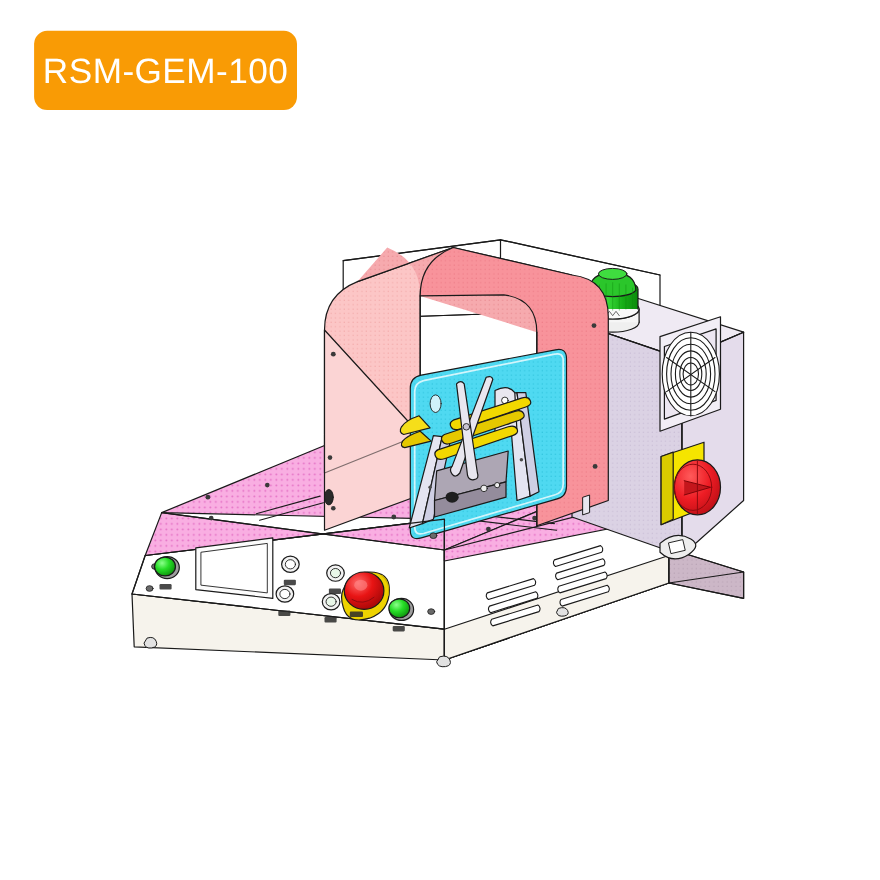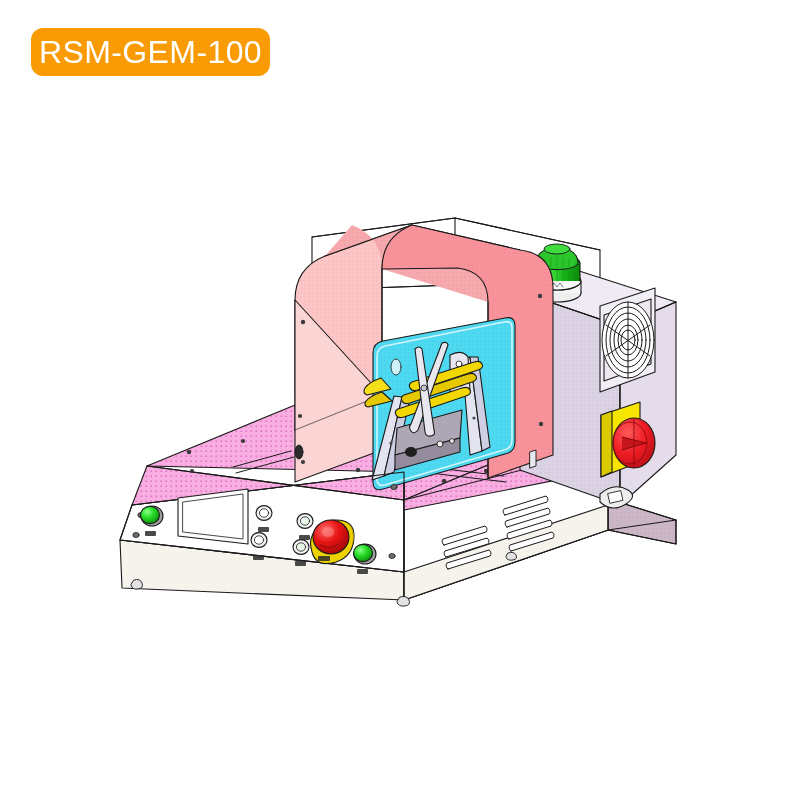--- a/index.html
+++ b/index.html
@@ -11,21 +11,21 @@
     overflow:hidden;
     position:relative;
   }
   #stage{position:absolute;left:0;top:0;width:800px;height:800px;}
   #cad{position:absolute;left:0;top:0;width:800px;height:800px;}
 
   
   #model-badge{
     position:absolute;
     left:31px; top:28px;
-    width:239px; height:48px;
+    width:239px; height:72px;
     border-radius:12px;
     display:flex;align-items:center;justify-content:center;
     box-sizing:border-box;
     padding:0 26px;
   }
   #model-badge-text{
     color:#ffffff;
     font-size:32px;
     font-weight:400;
     letter-spacing:0.4px;

